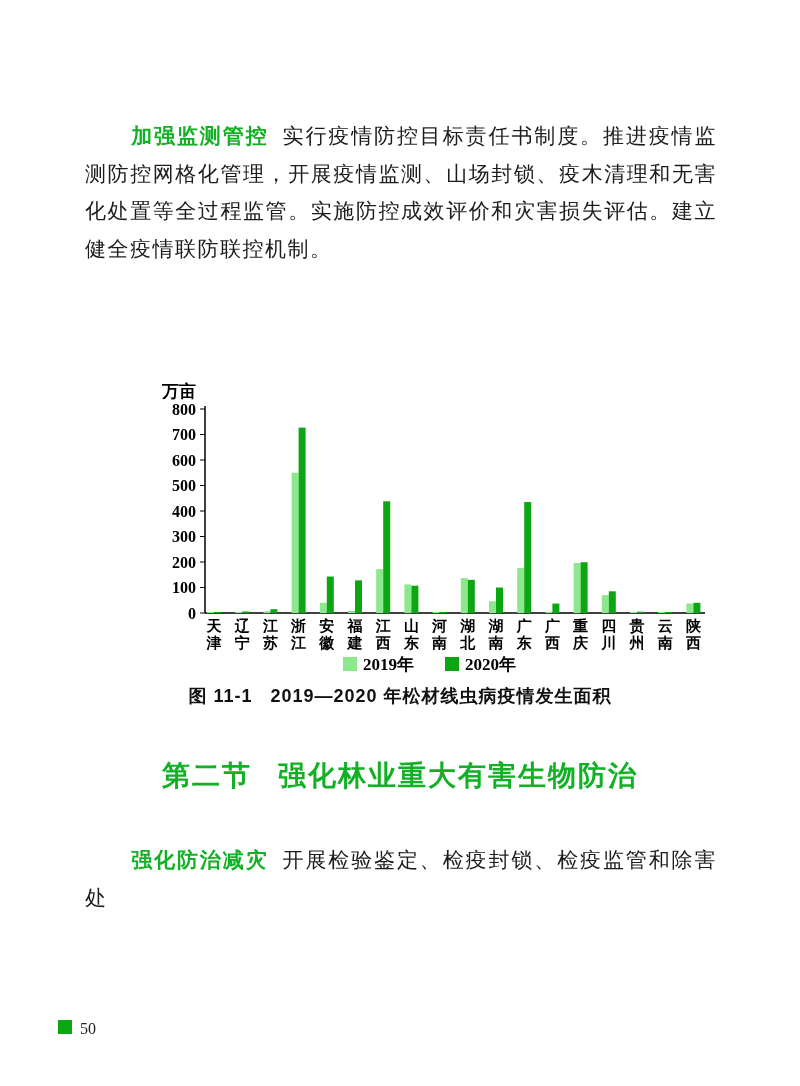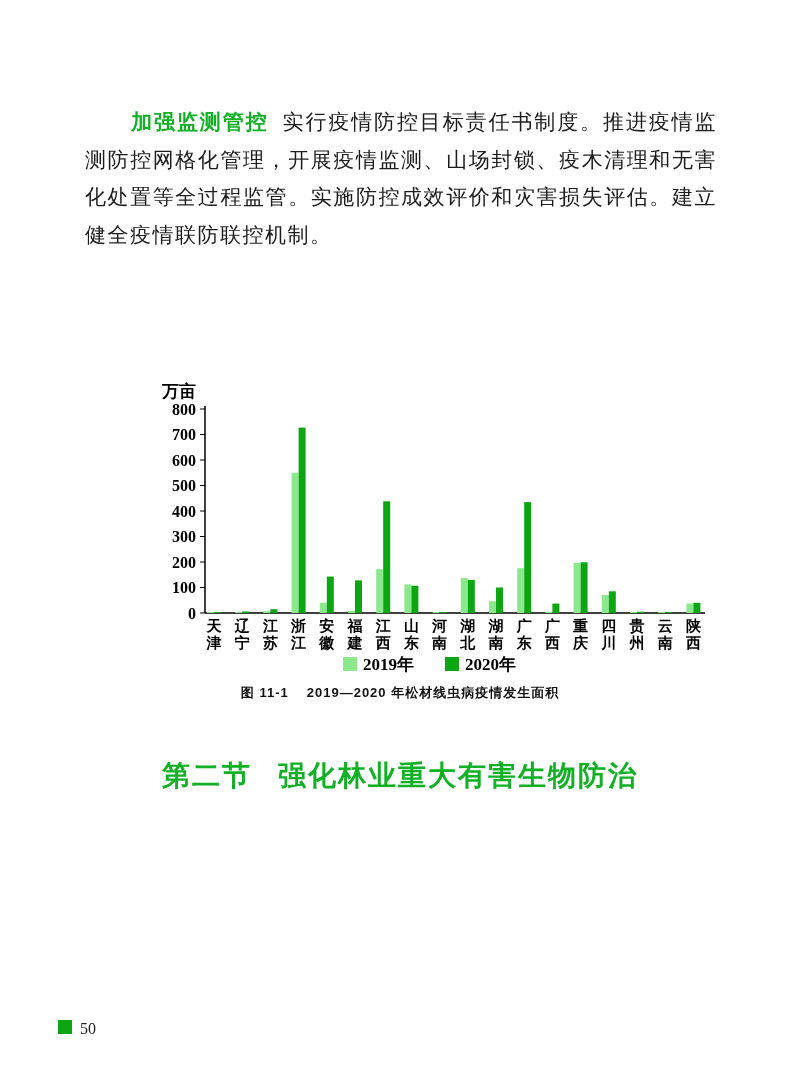--- a/index.html
+++ b/index.html
@@ -2,36 +2,36 @@
 <html><head>
 <meta charset="utf-8">
 <style>
   html,body{margin:0;padding:0;}
   body{
     width:800px;height:1086px;position:relative;background:#ffffff;
     font-family:"Liberation Serif","DejaVu Serif",serif;
     color:#1c1c1c;overflow:hidden;
   }
   .flow{position:absolute;left:85px;width:632px;}
-  .flow-top{top:103px;}
+  .flow-top{top:117px;}
   .flow-bottom{top:841px;}
   p.para{
     margin:0;font-size:21px;line-height:37.5px;letter-spacing:1.5px;
     text-align:justify;text-indent:2.2em;color:#1c1c1c;
   }
   .lead{
     font-family:"Liberation Sans","DejaVu Sans",sans-serif;
     font-weight:bold;color:#12b025;margin-right:14px;
   }
   svg.chart{position:absolute;left:150px;top:376px;}
   svg.chart text{font-family:"Liberation Serif","DejaVu Serif",serif;fill:#000;}
   .caption{
     position:absolute;top:684px;left:0;width:800px;text-align:center;
     font-family:"Liberation Sans","DejaVu Sans",sans-serif;
-    font-size:13px;font-weight:600;letter-spacing:1px;color:#111;
+    font-size:18px;font-weight:600;letter-spacing:1px;color:#111;
   }
   .cap-sp{display:inline-block;width:18px;}
   h2.heading{
     position:absolute;top:757px;left:0;width:800px;margin:0;text-align:center;
     font-family:"Liberation Sans","DejaVu Sans",sans-serif;
     font-size:28px;font-weight:bold;letter-spacing:2px;color:#12b025;
   }
   .hd-sp{display:inline-block;width:26px;}
   .footer{position:absolute;left:58px;top:1020px;display:flex;align-items:flex-start;}
   .footer-square{display:inline-block;width:14px;height:14px;background:#0ca613;margin-right:8px;}
@@ -126,20 +126,21 @@
       <text x="213" y="294" font-size="17" font-weight="bold">2019年</text>
       <rect x="295" y="281" width="14" height="14" fill="#0ca613"></rect>
       <text x="315" y="294" font-size="17" font-weight="bold">2020年</text>
     </svg>
 
   <div class="caption"><span>图 11-1</span><span class="cap-sp"></span><span>2019—2020 年松材线虫病疫情发生面积</span></div>
 
   <h2 class="heading"><span>第二节</span><span class="hd-sp"></span><span>强化林业重大有害生物防治</span></h2>
 
   <div class="flow flow-bottom">
+    <p class="para"><span class="lead">强化防治减灾</span><span>开展检验鉴定、检疫封锁、检疫监管和除害处</span></p>
   </div>
 
   <div class="footer">
     <span class="footer-square"></span>
     <span class="page-num">50</span>
   </div>
 
 </div>
 
 </body></html>

